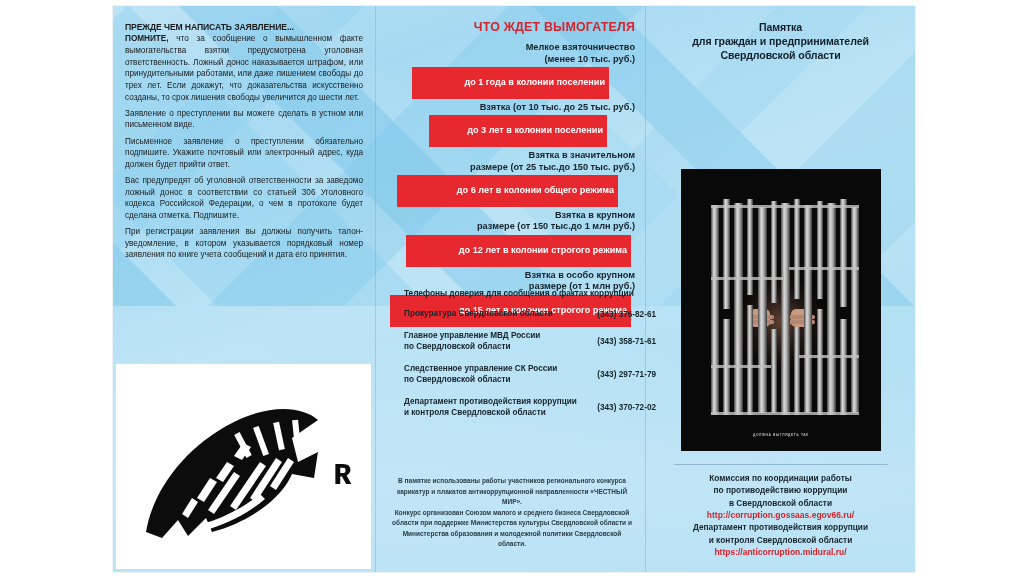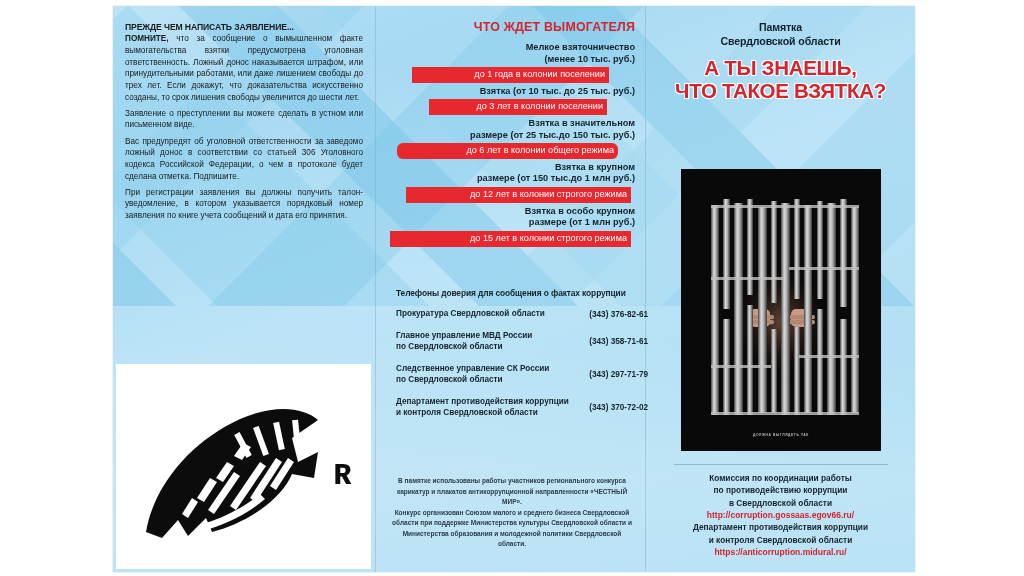--- a/index.html
+++ b/index.html
@@ -136,35 +136,35 @@
     font-size: 9.2px;
     font-weight: bold;
     color: #16232b;
     line-height: 1.26;
     margin: 3px 0 2px 0;
   }
   .tier-band {
     display: block;
     background: #e8282f;
     color: #ffffff;
-    font-weight: normal;
+    font-weight: bold;
     font-size: 9.1px;
     line-height: 1.5;
-    padding: 1px 4px;
+    padding: 9px 4px;
     margin: 2px 0 2px 0;
   }
   .tier-band.w1 { margin-left: 26px; margin-right: 26px; }
   .tier-band.w2 { margin-left: 43px; margin-right: 28px; }
-  .tier-band.w3 { margin-left: 11px; margin-right: 17px; border-radius: 6px; }
+  .tier-band.w3 { margin-left: 11px; margin-right: 17px; }
   .tier-band.w4 { margin-left: 20px;  margin-right: 4px;  }
   .tier-band.w5 { margin-left: 4px;  margin-right: 4px;  }
 
   #phones {
     position: absolute;
-    left: 20px;
+    left: 28px;
     top: 282px;
     width: 252px;
     color: #16232b;
   }
   #phones-head {
     font-size: 8.4px;
     font-weight: bold;
     margin-bottom: 11px;
     letter-spacing: -.1px;
   }
@@ -307,20 +307,21 @@
 
     <div class="fold" id="fold-1"></div>
     <div class="fold" id="fold-2"></div>
 
     <div class="panel" id="panel-left">
       <div id="left-body">
         <div class="lead-title">ПРЕЖДЕ ЧЕМ НАПИСАТЬ ЗАЯВЛЕНИЕ...</div>
         <div id="left-paras">
             <div class="lead-para"><b>ПОМНИТЕ,</b> что за сообщение о вымышленном факте вымогательства взятки предусмотрена уголовная ответственность. Ложный донос наказывается штрафом, или принудительными работами, или даже лишением свободы до трех лет. Если докажут, что доказательства искусственно созданы, то срок лишения свободы увеличится до шести лет.</div>
             <div class="lead-para">Заявление о преступлении вы можете сделать в устном или письменном виде.</div>
+            <div class="lead-para">Письменное заявление о преступлении обязательно подпишите. Укажите почтовый или электронный адрес, куда должен будет прийти ответ.</div>
             <div class="lead-para">Вас предупредят об уголовной ответственности за заведомо ложный донос в соответствии со статьей 306 Уголовного кодекса Российской Федерации, о чем в протоколе будет сделана отметка. Подпишите.</div>
             <div class="lead-para">При регистрации заявления вы должны получить талон-уведомление, в котором указывается порядковый номер заявления по книге учета сообщений и дата его принятия.</div>
           </div>
       </div>
 
       <div id="left-photo">
         <div id="fish-wrap">
           <svg viewBox="0 0 210 160" width="210" height="160">
             <g fill="#0c0c0c">
               <path d="M4,146 C10,108 40,62 92,36 C128,18 160,20 176,34 L150,52 L156,76 L176,66 L172,92 L150,88
@@ -385,25 +386,22 @@
             </div>
           </div>
       </div>
 
       <div id="mid-fineprint">В памятке использованы работы участников регионального конкурса карикатур и плакатов антикоррупционной направленности «ЧЕСТНЫЙ МИР».<br>Конкурс организован Союзом малого и среднего бизнеса Свердловской области при поддержке Министерства культуры Свердловской области и Министерства образования и молодежной политики Свердловской области.</div>
     </div>
 
     <div class="panel" id="panel-right">
       <div id="right-head">
         <div class="r-sub">Памятка</div>
+        <div class="r-sub">для граждан и предпринимателей</div>
         <div class="r-sub">Свердловской области</div>
-        <div id="r-bigtitle">
-          <div>А ТЫ ЗНАЕШЬ,</div>
-          <div>ЧТО ТАКОЕ ВЗЯТКА?</div>
-        </div>
       </div>
 
       <div id="poster">
         <svg viewBox="0 0 200 282" width="200" height="282">
           <defs>
             <linearGradient id="barg" x1="0" y1="0" x2="1" y2="0">
               <stop offset="0%" stop-color="#4b4b4b"></stop>
               <stop offset="35%" stop-color="#e9e9e9"></stop>
               <stop offset="62%" stop-color="#bdbdbd"></stop>
               <stop offset="100%" stop-color="#3a3a3a"></stop>

